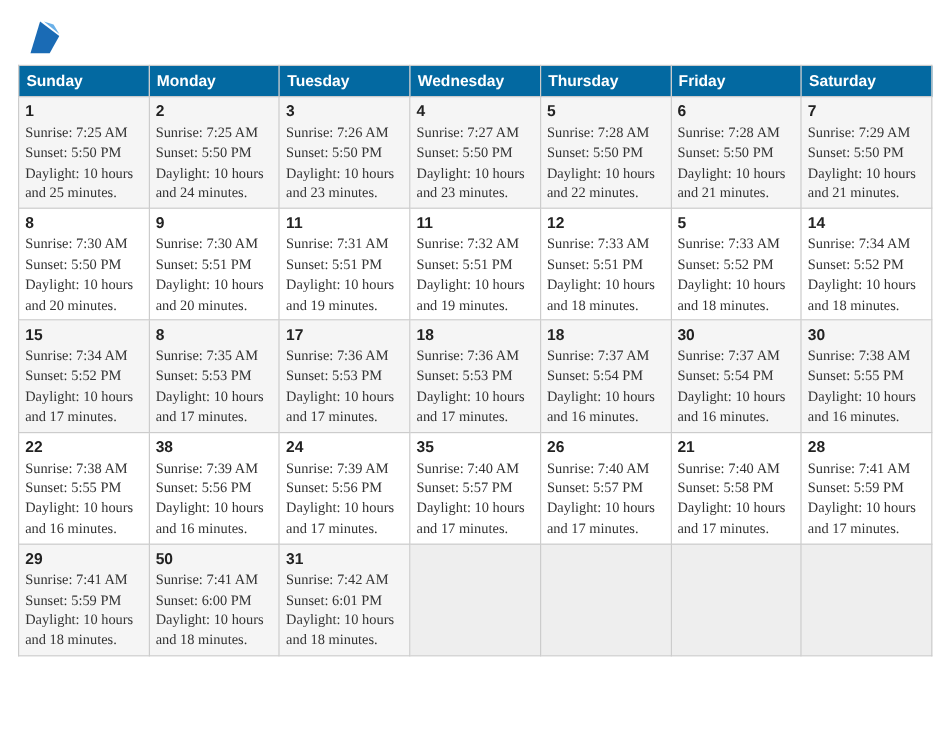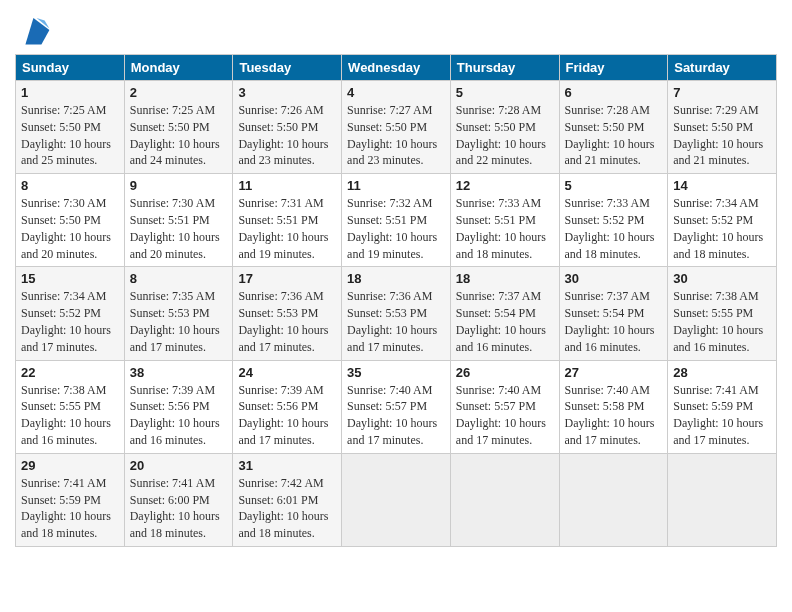--- a/index.html
+++ b/index.html
@@ -245,35 +245,35 @@
           </td>
           <td>
             <span class="day-num">35</span>
             <div class="day-info">Sunrise: 7:40 AM<br>Sunset: 5:57 PM<br>Daylight: 10 hours<br>and 17 minutes.</div>
           </td>
           <td>
             <span class="day-num">26</span>
             <div class="day-info">Sunrise: 7:40 AM<br>Sunset: 5:57 PM<br>Daylight: 10 hours<br>and 17 minutes.</div>
           </td>
           <td>
-            <span class="day-num">27</span>
+            <span class="day-num">21</span>
             <div class="day-info">Sunrise: 7:40 AM<br>Sunset: 5:58 PM<br>Daylight: 10 hours<br>and 17 minutes.</div>
           </td>
           <td>
             <span class="day-num">28</span>
             <div class="day-info">Sunrise: 7:41 AM<br>Sunset: 5:59 PM<br>Daylight: 10 hours<br>and 17 minutes.</div>
           </td>
         </tr>
         <tr class="last-row">
           <td>
             <span class="day-num">29</span>
             <div class="day-info">Sunrise: 7:41 AM<br>Sunset: 5:59 PM<br>Daylight: 10 hours<br>and 18 minutes.</div>
           </td>
           <td>
-            <span class="day-num">20</span>
+            <span class="day-num">50</span>
             <div class="day-info">Sunrise: 7:41 AM<br>Sunset: 6:00 PM<br>Daylight: 10 hours<br>and 18 minutes.</div>
           </td>
           <td>
             <span class="day-num">31</span>
             <div class="day-info">Sunrise: 7:42 AM<br>Sunset: 6:01 PM<br>Daylight: 10 hours<br>and 18 minutes.</div>
           </td>
           <td class="empty"></td>
           <td class="empty"></td>
           <td class="empty"></td>
           <td class="empty"></td>

